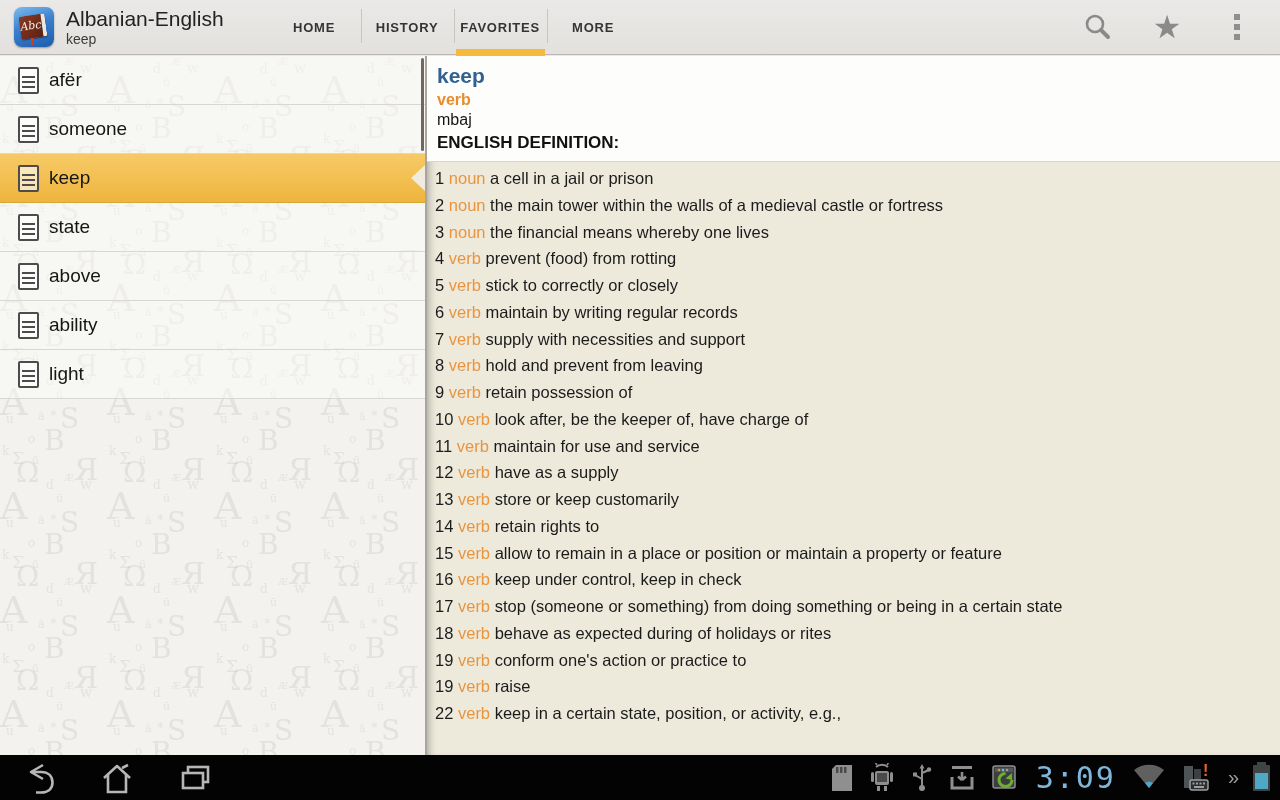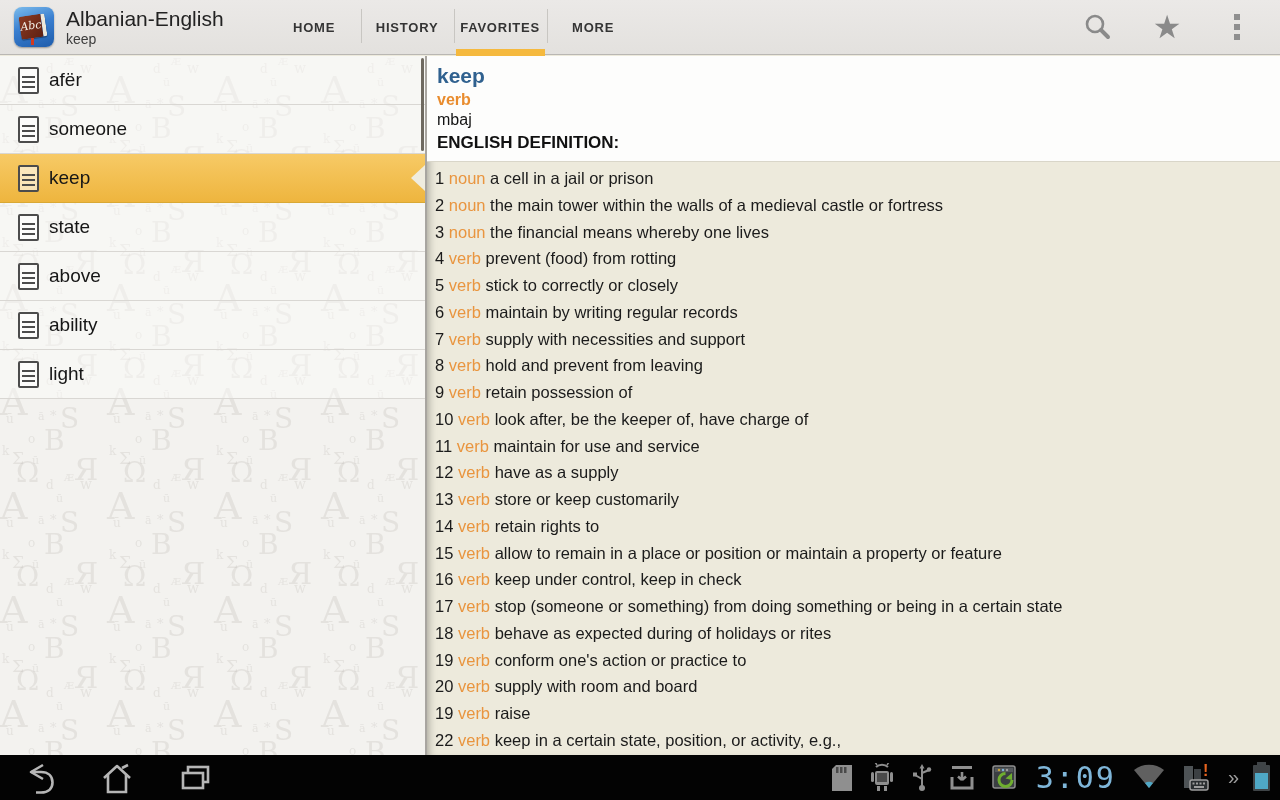--- a/index.html
+++ b/index.html
@@ -607,21 +607,20 @@
           <div class="sense"><span class="num">10</span> <span class="pos">verb</span> <span class="text">look after, be the keeper of, have charge of</span></div>
           <div class="sense"><span class="num">11</span> <span class="pos">verb</span> <span class="text">maintain for use and service</span></div>
           <div class="sense"><span class="num">12</span> <span class="pos">verb</span> <span class="text">have as a supply</span></div>
           <div class="sense"><span class="num">13</span> <span class="pos">verb</span> <span class="text">store or keep customarily</span></div>
           <div class="sense"><span class="num">14</span> <span class="pos">verb</span> <span class="text">retain rights to</span></div>
           <div class="sense"><span class="num">15</span> <span class="pos">verb</span> <span class="text">allow to remain in a place or position or maintain a property or feature</span></div>
           <div class="sense"><span class="num">16</span> <span class="pos">verb</span> <span class="text">keep under control, keep in check</span></div>
           <div class="sense"><span class="num">17</span> <span class="pos">verb</span> <span class="text">stop (someone or something) from doing something or being in a certain state</span></div>
           <div class="sense"><span class="num">18</span> <span class="pos">verb</span> <span class="text">behave as expected during of holidays or rites</span></div>
           <div class="sense"><span class="num">19</span> <span class="pos">verb</span> <span class="text">conform one's action or practice to</span></div>
-          <div class="sense"><span class="num">20</span> <span class="pos">verb</span> <span class="text">supply with room and board</span></div>
           <div class="sense"><span class="num">19</span> <span class="pos">verb</span> <span class="text">raise</span></div>
           <div class="sense"><span class="num">22</span> <span class="pos">verb</span> <span class="text">keep in a certain state, position, or activity, e.g.,</span></div>
           <div class="sense">  </div>
         </div>
     </div>
   </div>
 
   <div class="nav-bar">
     <div class="nav-btn">
       <svg width="40" height="40" viewBox="0 0 40 40">

